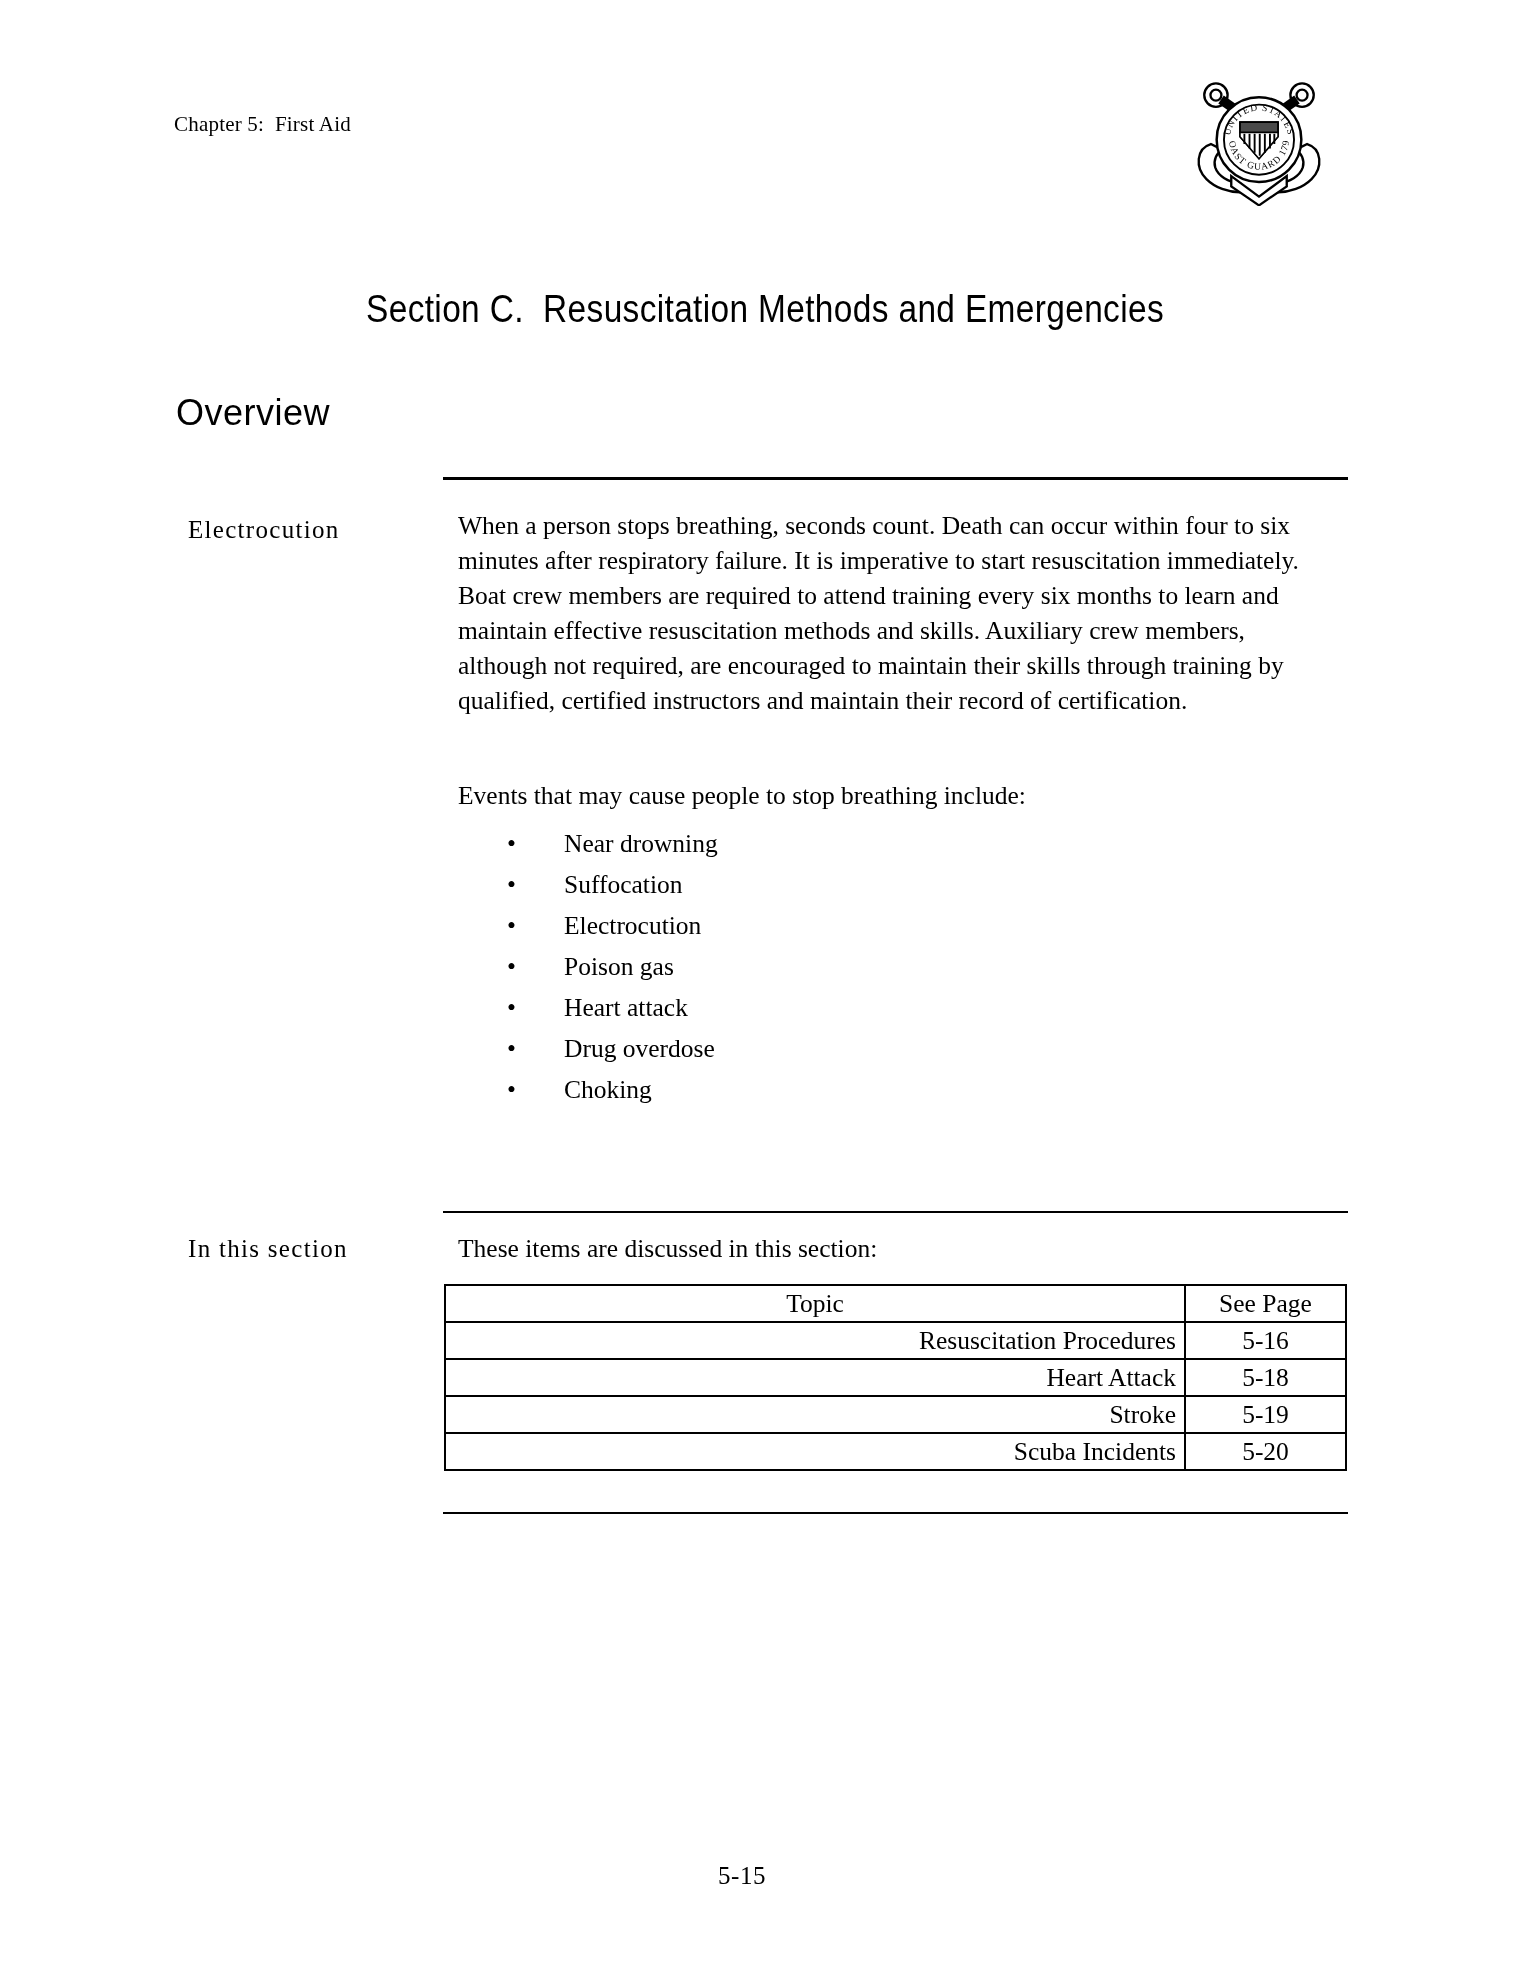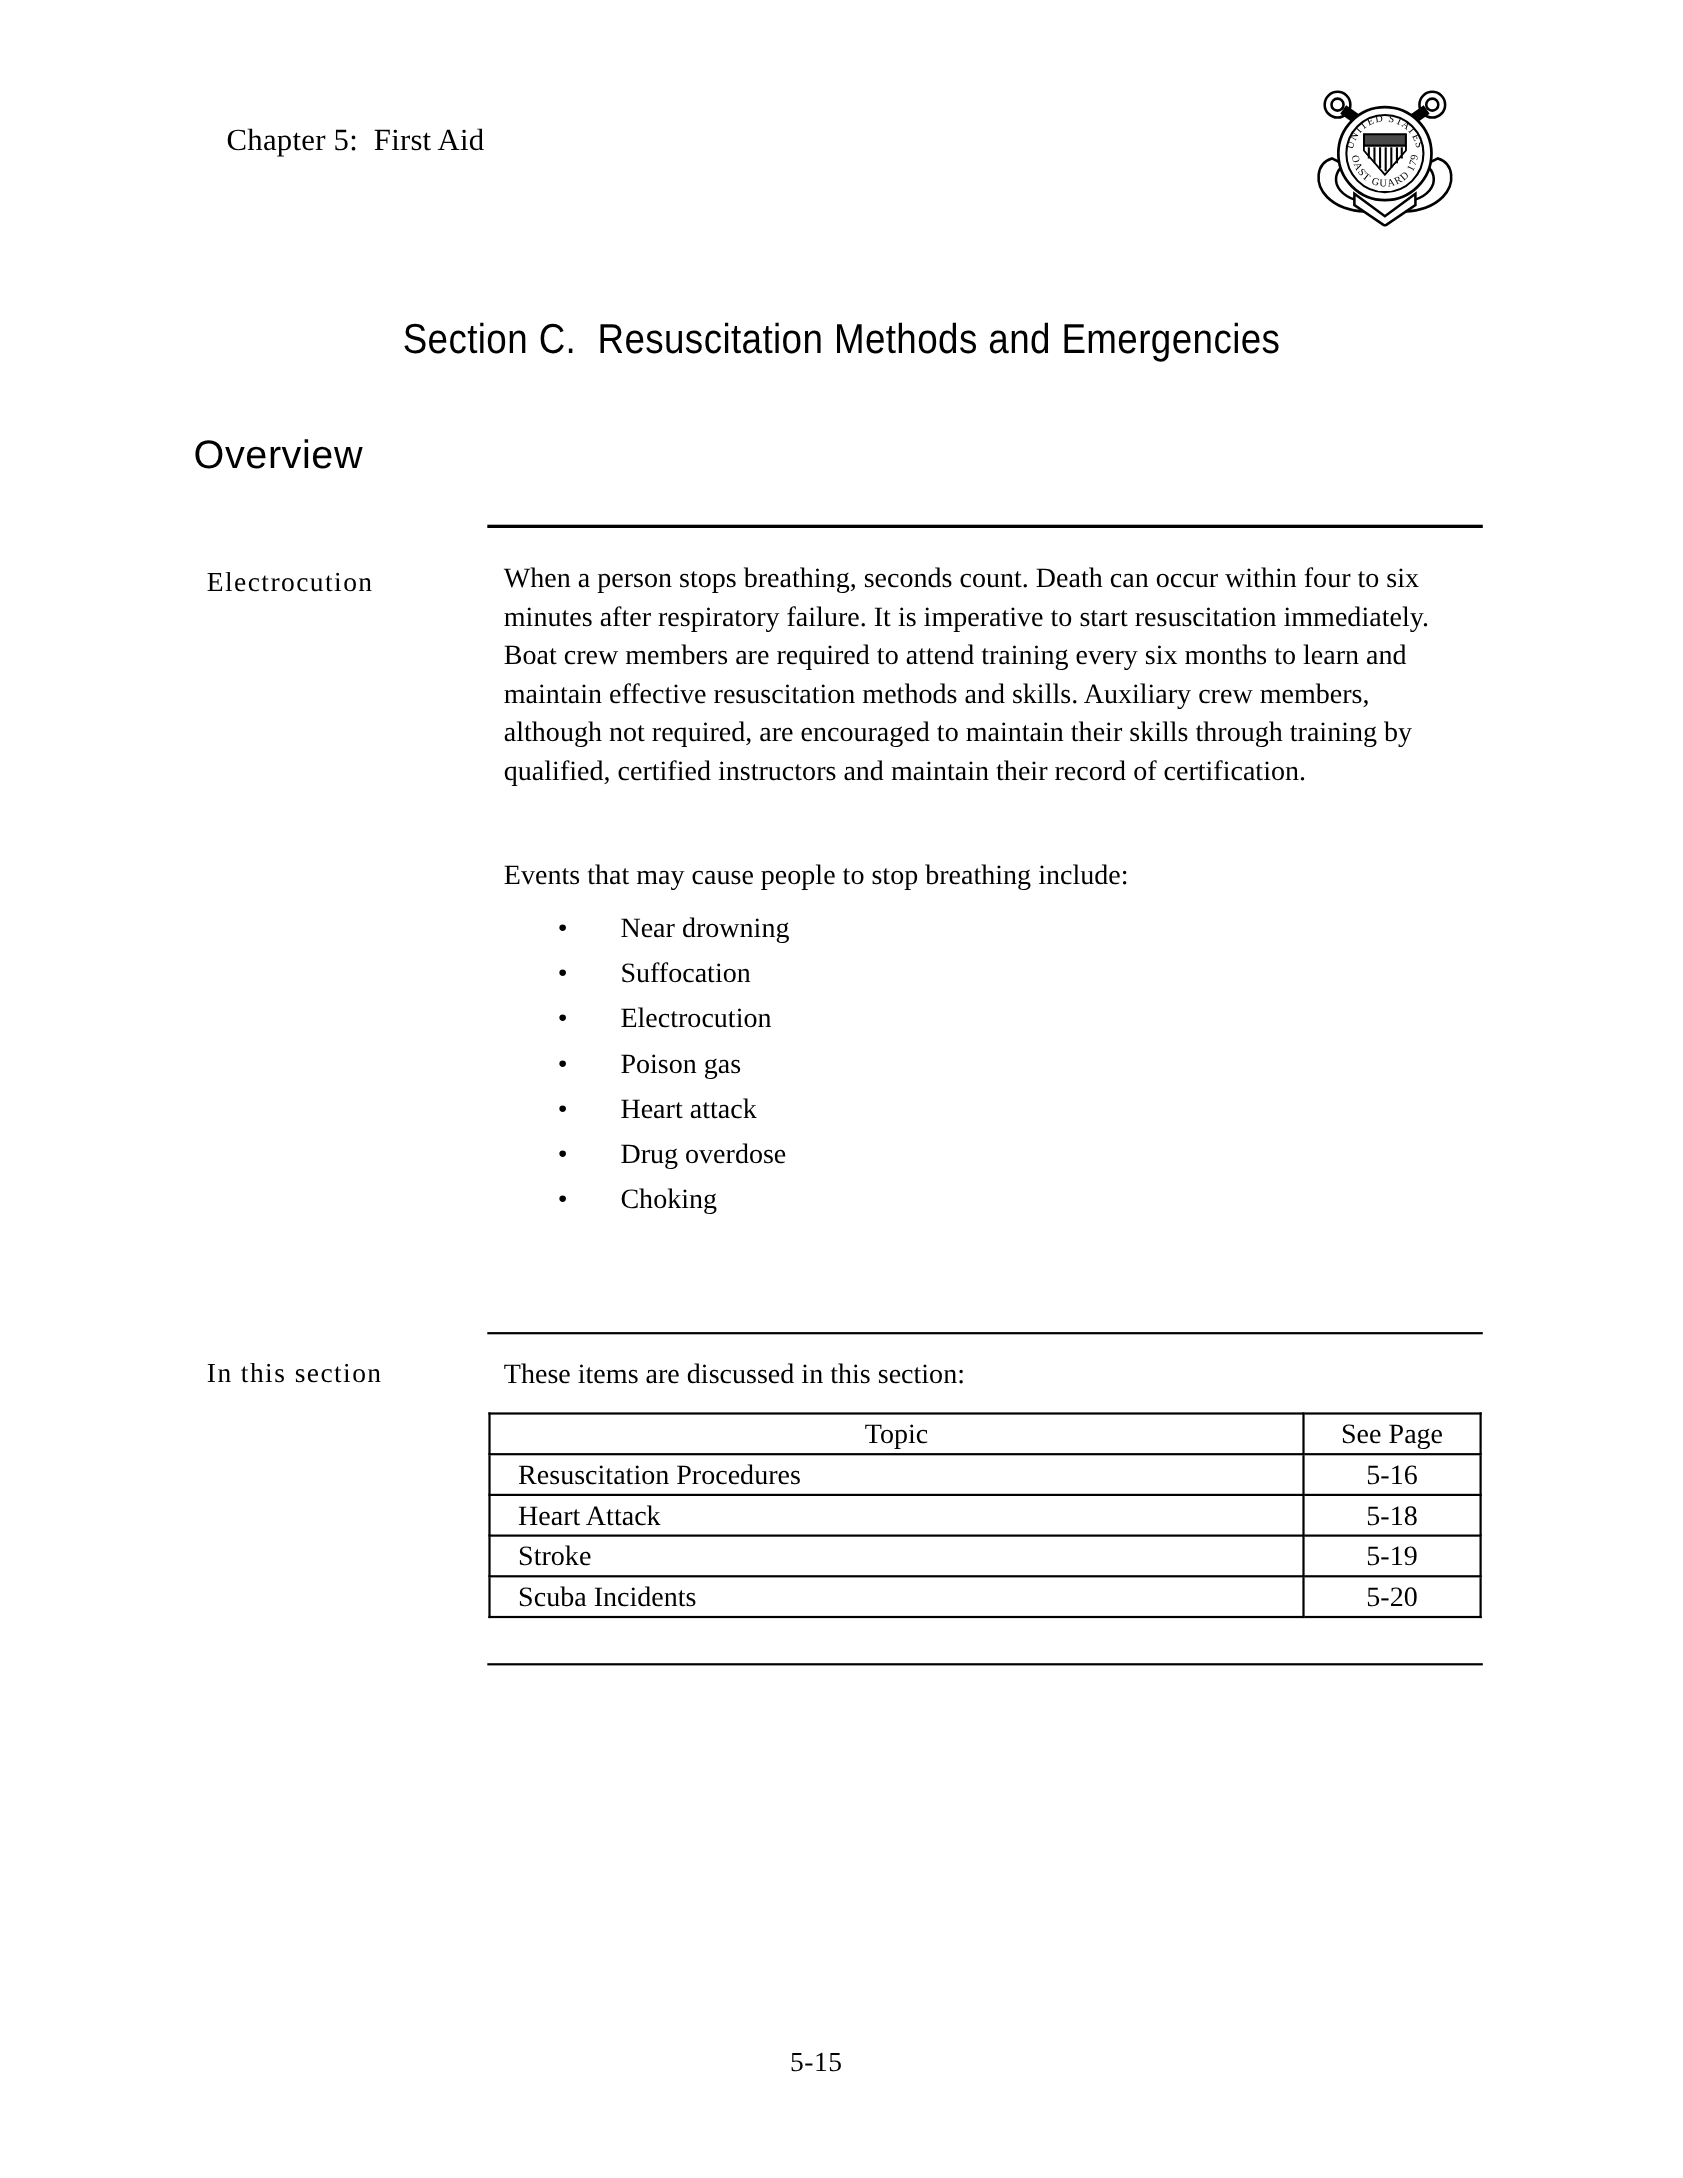--- a/index.html
+++ b/index.html
@@ -14,24 +14,23 @@
     font-family: "Liberation Serif", "DejaVu Serif", serif;
     color: #000000;
     overflow: hidden;
   }
 
   
   #page-header {
     position: absolute;
     top: 112px;
     left: 174px;
-    font-size: 28px;
+    font-size: 21px;
     letter-spacing: 0.2px;
     white-space: pre;
-    margin-left: 32px;
   }
 
   #seal {
     position: absolute;
     top: 66px;
     left: 1186px;
     width: 146px;
     height: 140px;
   }
   #seal svg { display: block; width: 146px; height: 140px; }
@@ -135,21 +134,21 @@
     border: 2px solid #000;
     padding: 1px 8px;
     font-weight: 400;
     height: 33px;
     line-height: 33px;
     vertical-align: middle;
     font-family: Liberation Serif, serif;
   }
   #topics-table th.col-topic { text-align: center; }
   #topics-table th.col-page  { text-align: center; width: 143px; }
-  #topics-table td.cell-topic { text-align: left; padding-left: 25px; }
+  #topics-table td.cell-topic { text-align: right; padding-left: 25px; }
   #topics-table td.cell-page  { text-align: center; margin-left: 28px; }
 
   
   #page-footer {
     position: absolute;
     top: 1862px;
     left: 0;
     width: 1484px;
     text-align: center;
     font-size: 25px;

